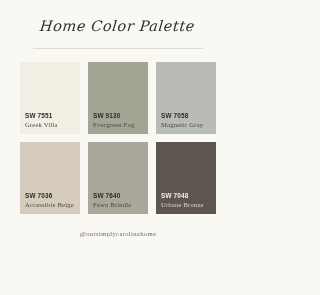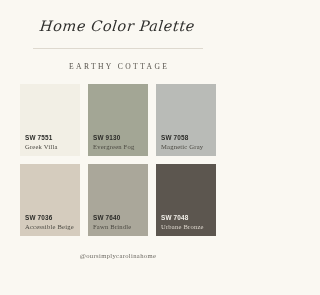--- a/index.html
+++ b/index.html
@@ -119,21 +119,20 @@
 </style>
 </head>
 <body style="background-color: rgb(250, 248, 242);">
 
 <div class="page" style="background-color: rgb(250, 248, 242);">
 
   <div class="title">Home Color Palette</div>
 
   <div class="divider" style="background-color: rgb(222, 217, 207);"></div>
 
-  <div class="subtitle">EARTHY COTTAGE</div>
 
   <div class="grid">
 
     <div class="swatch" style="background-color: rgb(242, 239, 229);">
       <div class="swatch-labels">
         <div class="swatch-code">SW 7551</div>
         <div class="swatch-name">Greek Villa</div>
       </div>
     </div>
 

